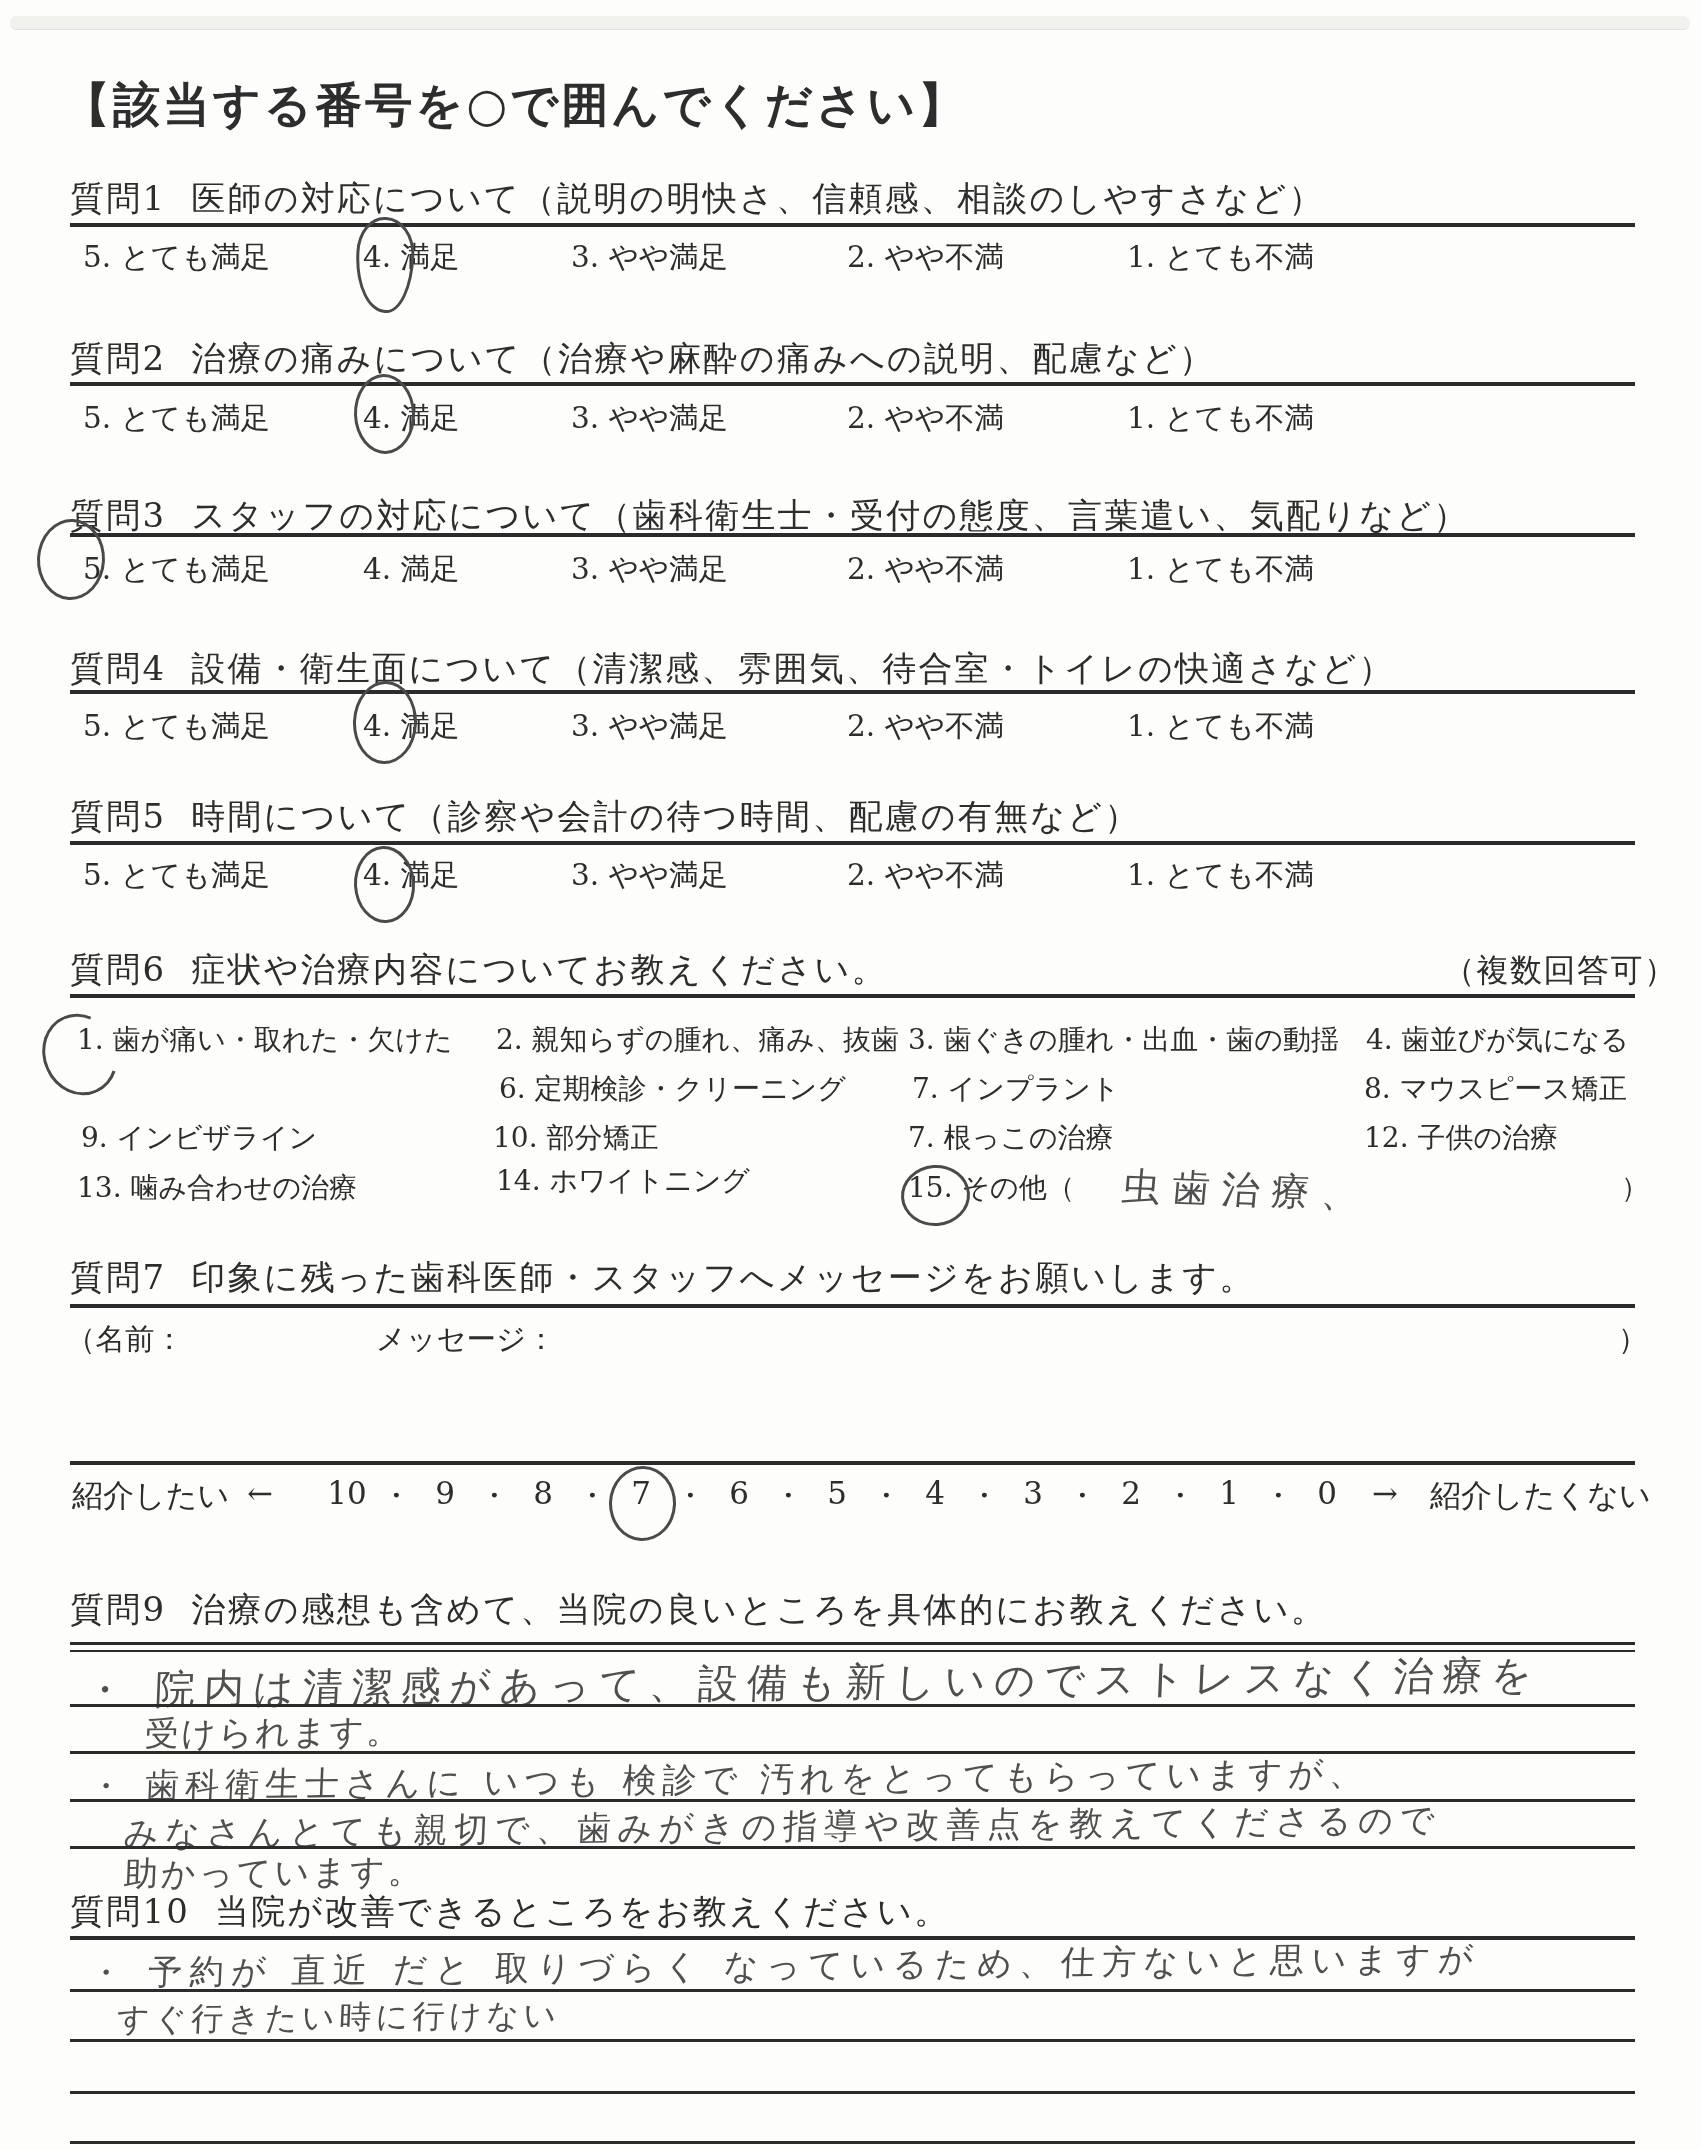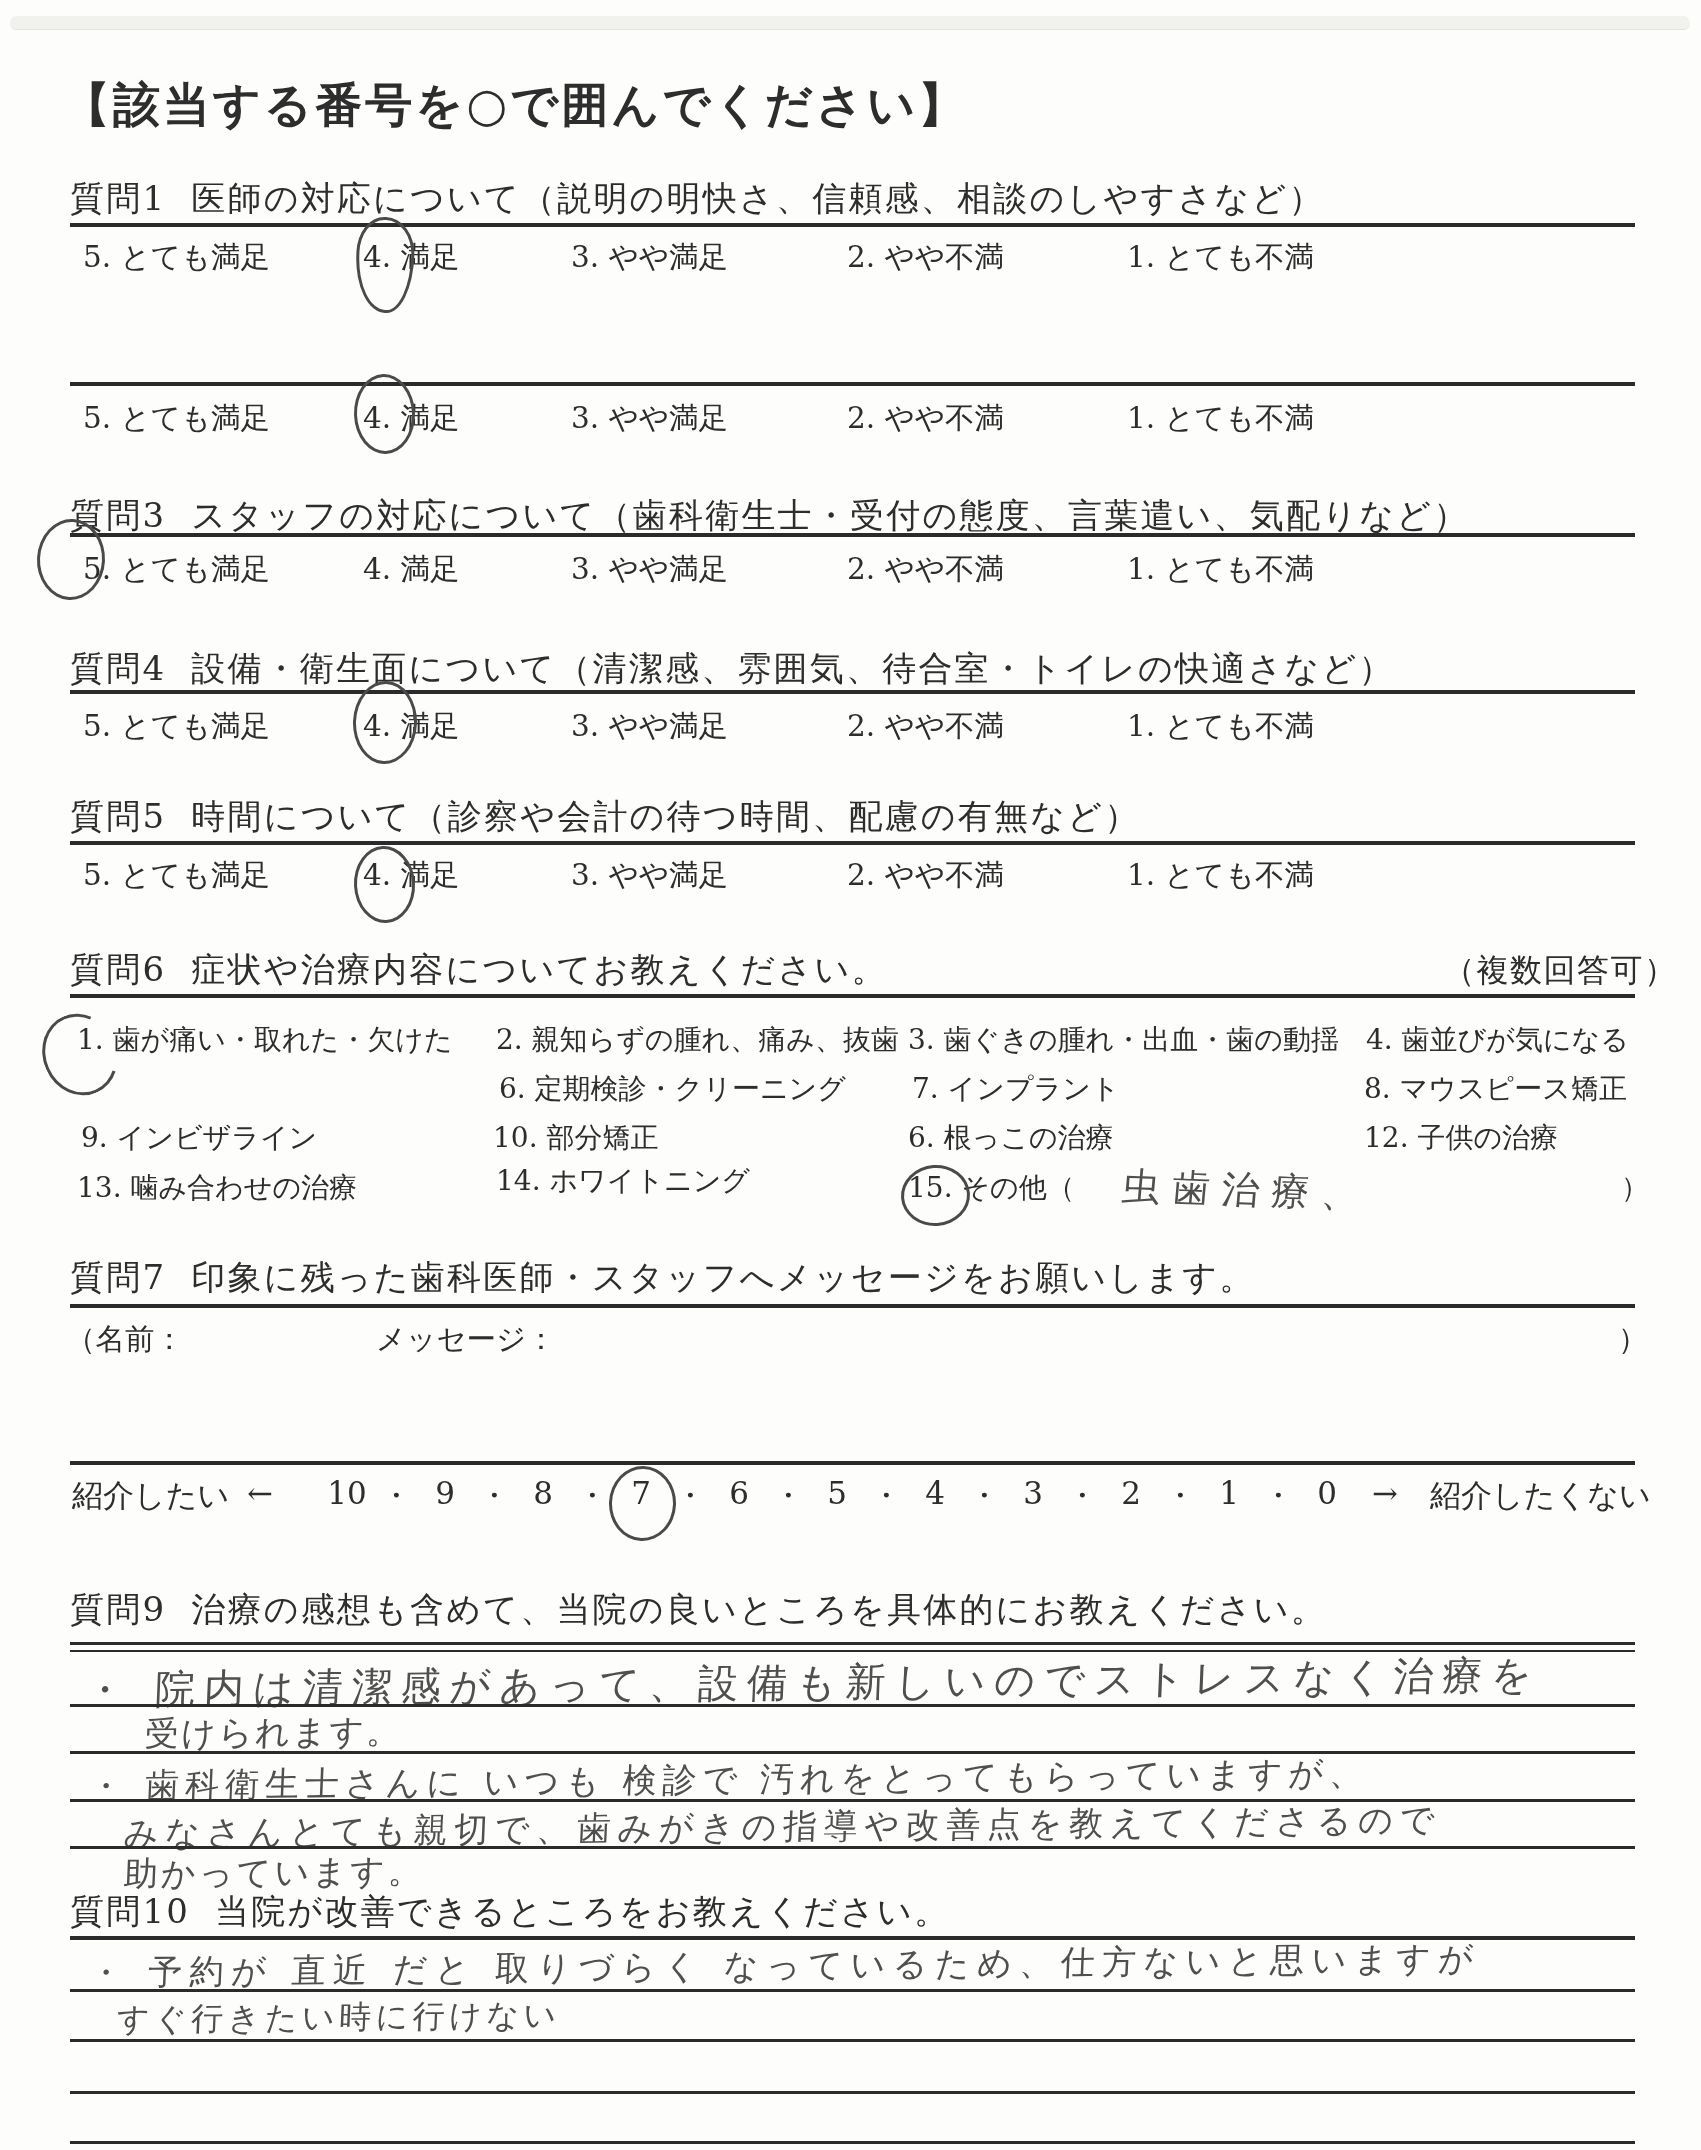--- a/index.html
+++ b/index.html
@@ -50,20 +50,23 @@
     <span class="qnum">質問1</span><span>医師の対応について（説明の明快さ、信頼感、相談のしやすさなど）</span>
   </div>
   <div class="rule" style="top:223px"></div>
   <span class="opt" style="left:83px;top:238px">5. とても満足</span>
   <span class="opt" style="left:363px;top:238px">4. 満足</span>
   <span class="opt" style="left:571px;top:238px">3. やや満足</span>
   <span class="opt" style="left:847px;top:238px">2. やや不満</span>
   <span class="opt" style="left:1127px;top:238px">1. とても不満</span>
   <div class="circle teardrop" style="left:356px;top:217px;width:52px;height:90px"></div>
 
+  <div class="heading" style="top:336px">
+    <span class="qnum">質問2</span><span>治療の痛みについて（治療や麻酔の痛みへの説明、配慮など）</span>
+  </div>
   <div class="rule" style="top:382px"></div>
   <span class="opt" style="left:83px;top:399px">5. とても満足</span>
   <span class="opt" style="left:363px;top:399px">4. 満足</span>
   <span class="opt" style="left:571px;top:399px">3. やや満足</span>
   <span class="opt" style="left:847px;top:399px">2. やや不満</span>
   <span class="opt" style="left:1127px;top:399px">1. とても不満</span>
   <div class="circle" style="left:354px;top:374px;width:55px;height:74px;transform:rotate(-2deg)"></div>
 
   <div class="heading" style="top:493px">
     <span class="qnum">質問3</span><span>スタッフの対応について（歯科衛生士・受付の態度、言葉遣い、気配りなど）</span>
@@ -108,21 +111,21 @@
   <span class="opt6" style="left:496px;top:1021px">2. 親知らずの腫れ、痛み、抜歯</span>
   <span class="opt6" style="left:908px;top:1021px">3. 歯ぐきの腫れ・出血・歯の動揺</span>
   <span class="opt6" style="left:1366px;top:1021px">4. 歯並びが気になる</span>
 
   <span class="opt6" style="left:499px;top:1070px">6. 定期検診・クリーニング</span>
   <span class="opt6" style="left:912px;top:1070px">7. インプラント</span>
   <span class="opt6" style="left:1364px;top:1070px">8. マウスピース矯正</span>
 
   <span class="opt6" style="left:81px;top:1119px">9. インビザライン</span>
   <span class="opt6" style="left:493px;top:1119px">10. 部分矯正</span>
-  <span class="opt6" style="left:908px;top:1119px">6. 根っこの治療</span>
+  <span class="opt6" style="left:908px;top:1119px">7. 根っこの治療</span>
   <span class="opt6" style="left:1364px;top:1119px">12. 子供の治療</span>
 
   <span class="opt6" style="left:77px;top:1169px">13. 噛み合わせの治療</span>
   <span class="opt6" style="left:496px;top:1162px">14. ホワイトニング</span>
   <span class="opt6" style="left:908px;top:1169px">15. その他（</span>
   <span class="opt6" style="left:1621px;top:1169px">）</span>
   <span class="hand" style="left:1122px;top:1165px;font-size:38px;letter-spacing:11.8px;transform:skewX(-3deg) rotate(2deg)">虫歯治療、</span>
 
   <div class="circle openarc" style="left:43px;top:1013px;width:68px;height:77px"></div>
   <div class="circle" style="left:901px;top:1165px;width:63px;height:55px;transform:rotate(-4deg)"></div>

